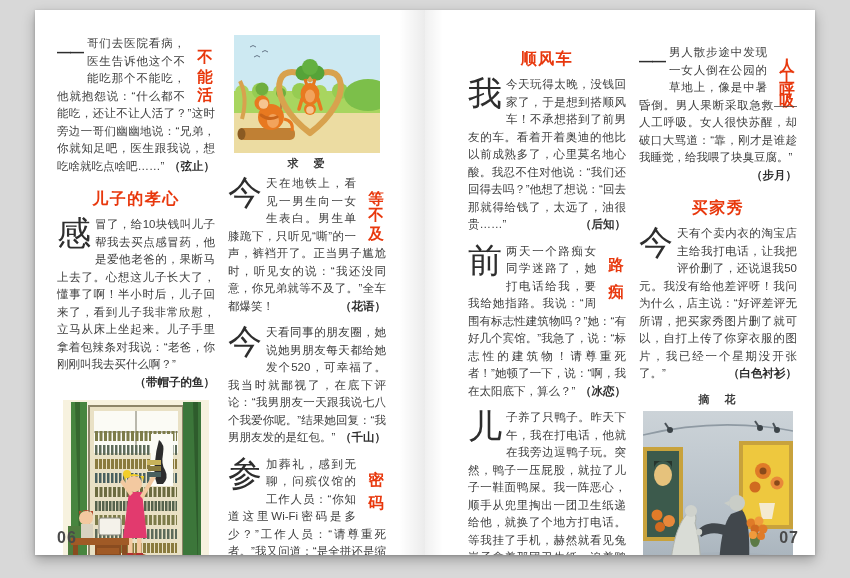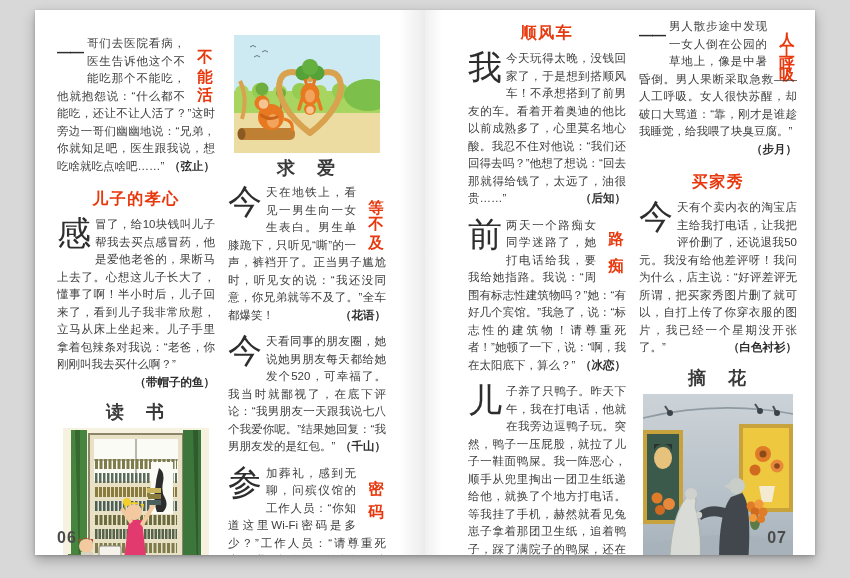--- a/index.html
+++ b/index.html
@@ -11,21 +11,21 @@
   .spread{
     position:absolute;left:35px;top:10px;width:780px;height:545px;
     display:flex;box-shadow:0 5px 12px rgba(0,0,0,.28), 0 1px 3px rgba(0,0,0,.2);
     background:#fff;
   }
   .page{
     width:390px;height:100%;background:#fff;position:relative;
     box-sizing:border-box;overflow:hidden;
   }
   .page.left{padding:25px 37px 0 22px;}
-  .page.right{padding:8px 16px 0 43px;}
+  .page.right{padding:34px 16px 0 43px;}
   .page.left::after{
     content:"";position:absolute;top:0;right:0;width:26px;height:100%;
     background:linear-gradient(to right,rgba(0,0,0,0),rgba(0,0,0,.08));pointer-events:none;
   }
   .page.right::before{
     content:"";position:absolute;top:0;left:0;width:18px;height:100%;
     background:linear-gradient(to right,rgba(0,0,0,.06),rgba(0,0,0,0));pointer-events:none;
   }
   .cols{display:flex;gap:13px;}
   .col{width:158px;flex:none;}
@@ -45,29 +45,29 @@
   .vt4{letter-spacing:.75em;}
   .dropcap{
     float:left;font-size:34px;line-height:33px;height:35px;
     margin:1px 4px 0 0;color:#2e2e2e;
   }
   .dropcap.dash{font-size:14px;line-height:32px;letter-spacing:-1px;font-weight:bold;}
   .attribution{float:right;font-weight:bold;color:#2e2e2e;}
   .illo{margin:0;text-align:center;}
   .illo svg{display:block;margin:0 auto;}
   .caption{
-    text-align:center;font-size:18px;color:#3a3a3a;
+    text-align:center;font-size:11px;color:#3a3a3a;
     letter-spacing:2px;margin:3px 0 4px;font-weight:bold;
   }
   .pagenum{
     position:absolute;bottom:8px;font-weight:bold;color:#4a4a4a;
     font-size:16px;letter-spacing:1px;
   }
   .pagenum.pn-left{left:22px;}
-  .pagenum.pn-right{right:28px;margin-left:8px;}
+  .pagenum.pn-right{right:16px;margin-left:8px;}
 </style>
 </head>
 <body>
 
 <div class="spread">
 
   <div class="page left">
     <div class="cols">
       <div class="col">
 
@@ -75,21 +75,20 @@
           <div class="vtitle vt3">不能活</div>
           <p><span class="dropcap dash">——</span><span>哥们去医院看病，医生告诉他这个不能吃那个不能吃，他就抱怨说：“什么都不能吃，还让不让人活了？”这时旁边一哥们幽幽地说：“兄弟，你就知足吧，医生跟我说，想吃啥就吃点啥吧……”</span><span class="attribution">（弦止）</span></p>
         </div>
 
         <div class="story">
           <h3 class="story-title">儿子的孝心</h3>
           <p><span class="dropcap">感</span><span>冒了，给10块钱叫儿子帮我去买点感冒药，他是爱他老爸的，果断马上去了。心想这儿子长大了，懂事了啊！半小时后，儿子回来了，看到儿子我非常欣慰，立马从床上坐起来。儿子手里拿着包辣条对我说：“老爸，你刚刚叫我去买什么啊？”</span><span class="attribution">（带帽子的鱼）</span></p>
         </div>
 
         <figure class="illo">
-          <figcaption class="caption">读　书</figcaption>
           <svg width="146" height="184" viewBox="0 0 146 184">
             <rect width="146" height="184" fill="#f7f2df"></rect>
             <rect y="164" width="146" height="20" fill="#efe7cd"></rect>
 
             <rect x="26" y="6" width="94" height="154" fill="#e9e1c5" stroke="#8d8569" stroke-width="2"></rect>
             <rect x="31" y="11" width="84" height="42" fill="#fbfbf5"></rect>
             <line x1="73" y1="11" x2="73" y2="53" stroke="#b9b8ac" stroke-width="2"></line>
             <line x1="31" y1="32" x2="115" y2="32" stroke="#b9b8ac" stroke-width="2"></line>
 
             <line x1="32" y1="36" x2="114" y2="36" stroke="#7d7c4a" stroke-width="10" stroke-dasharray="3 1.5"></line>

